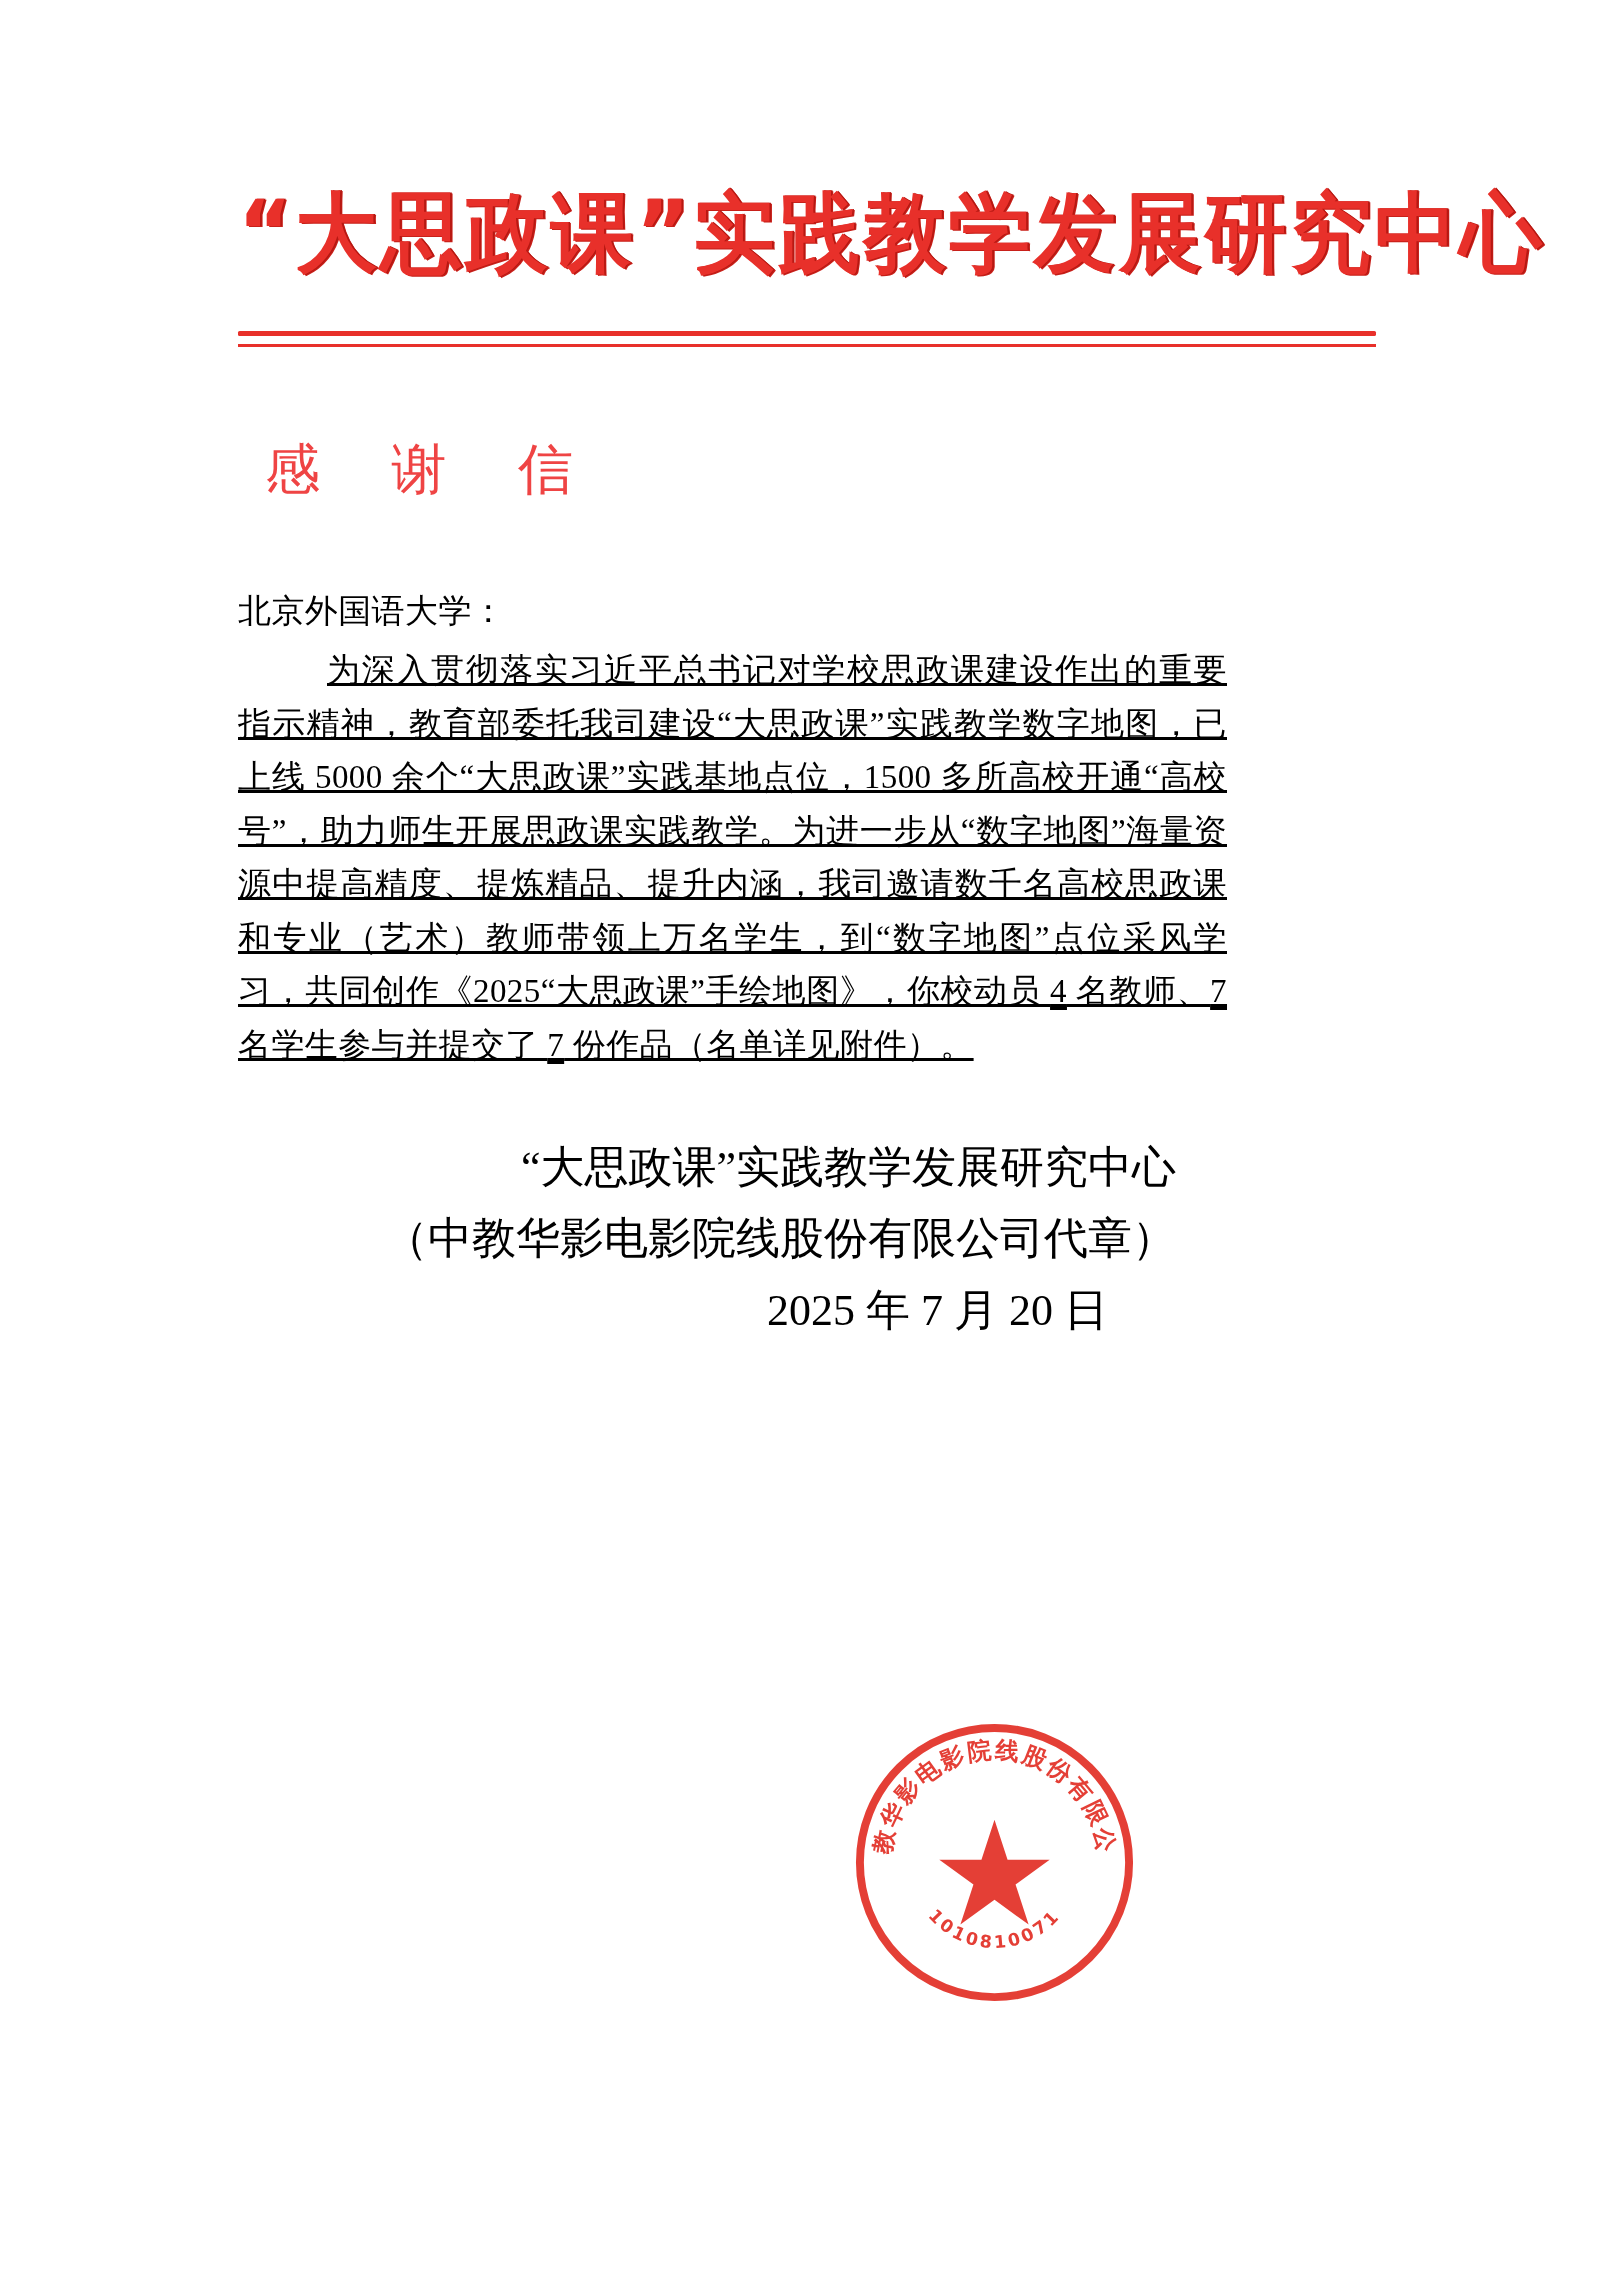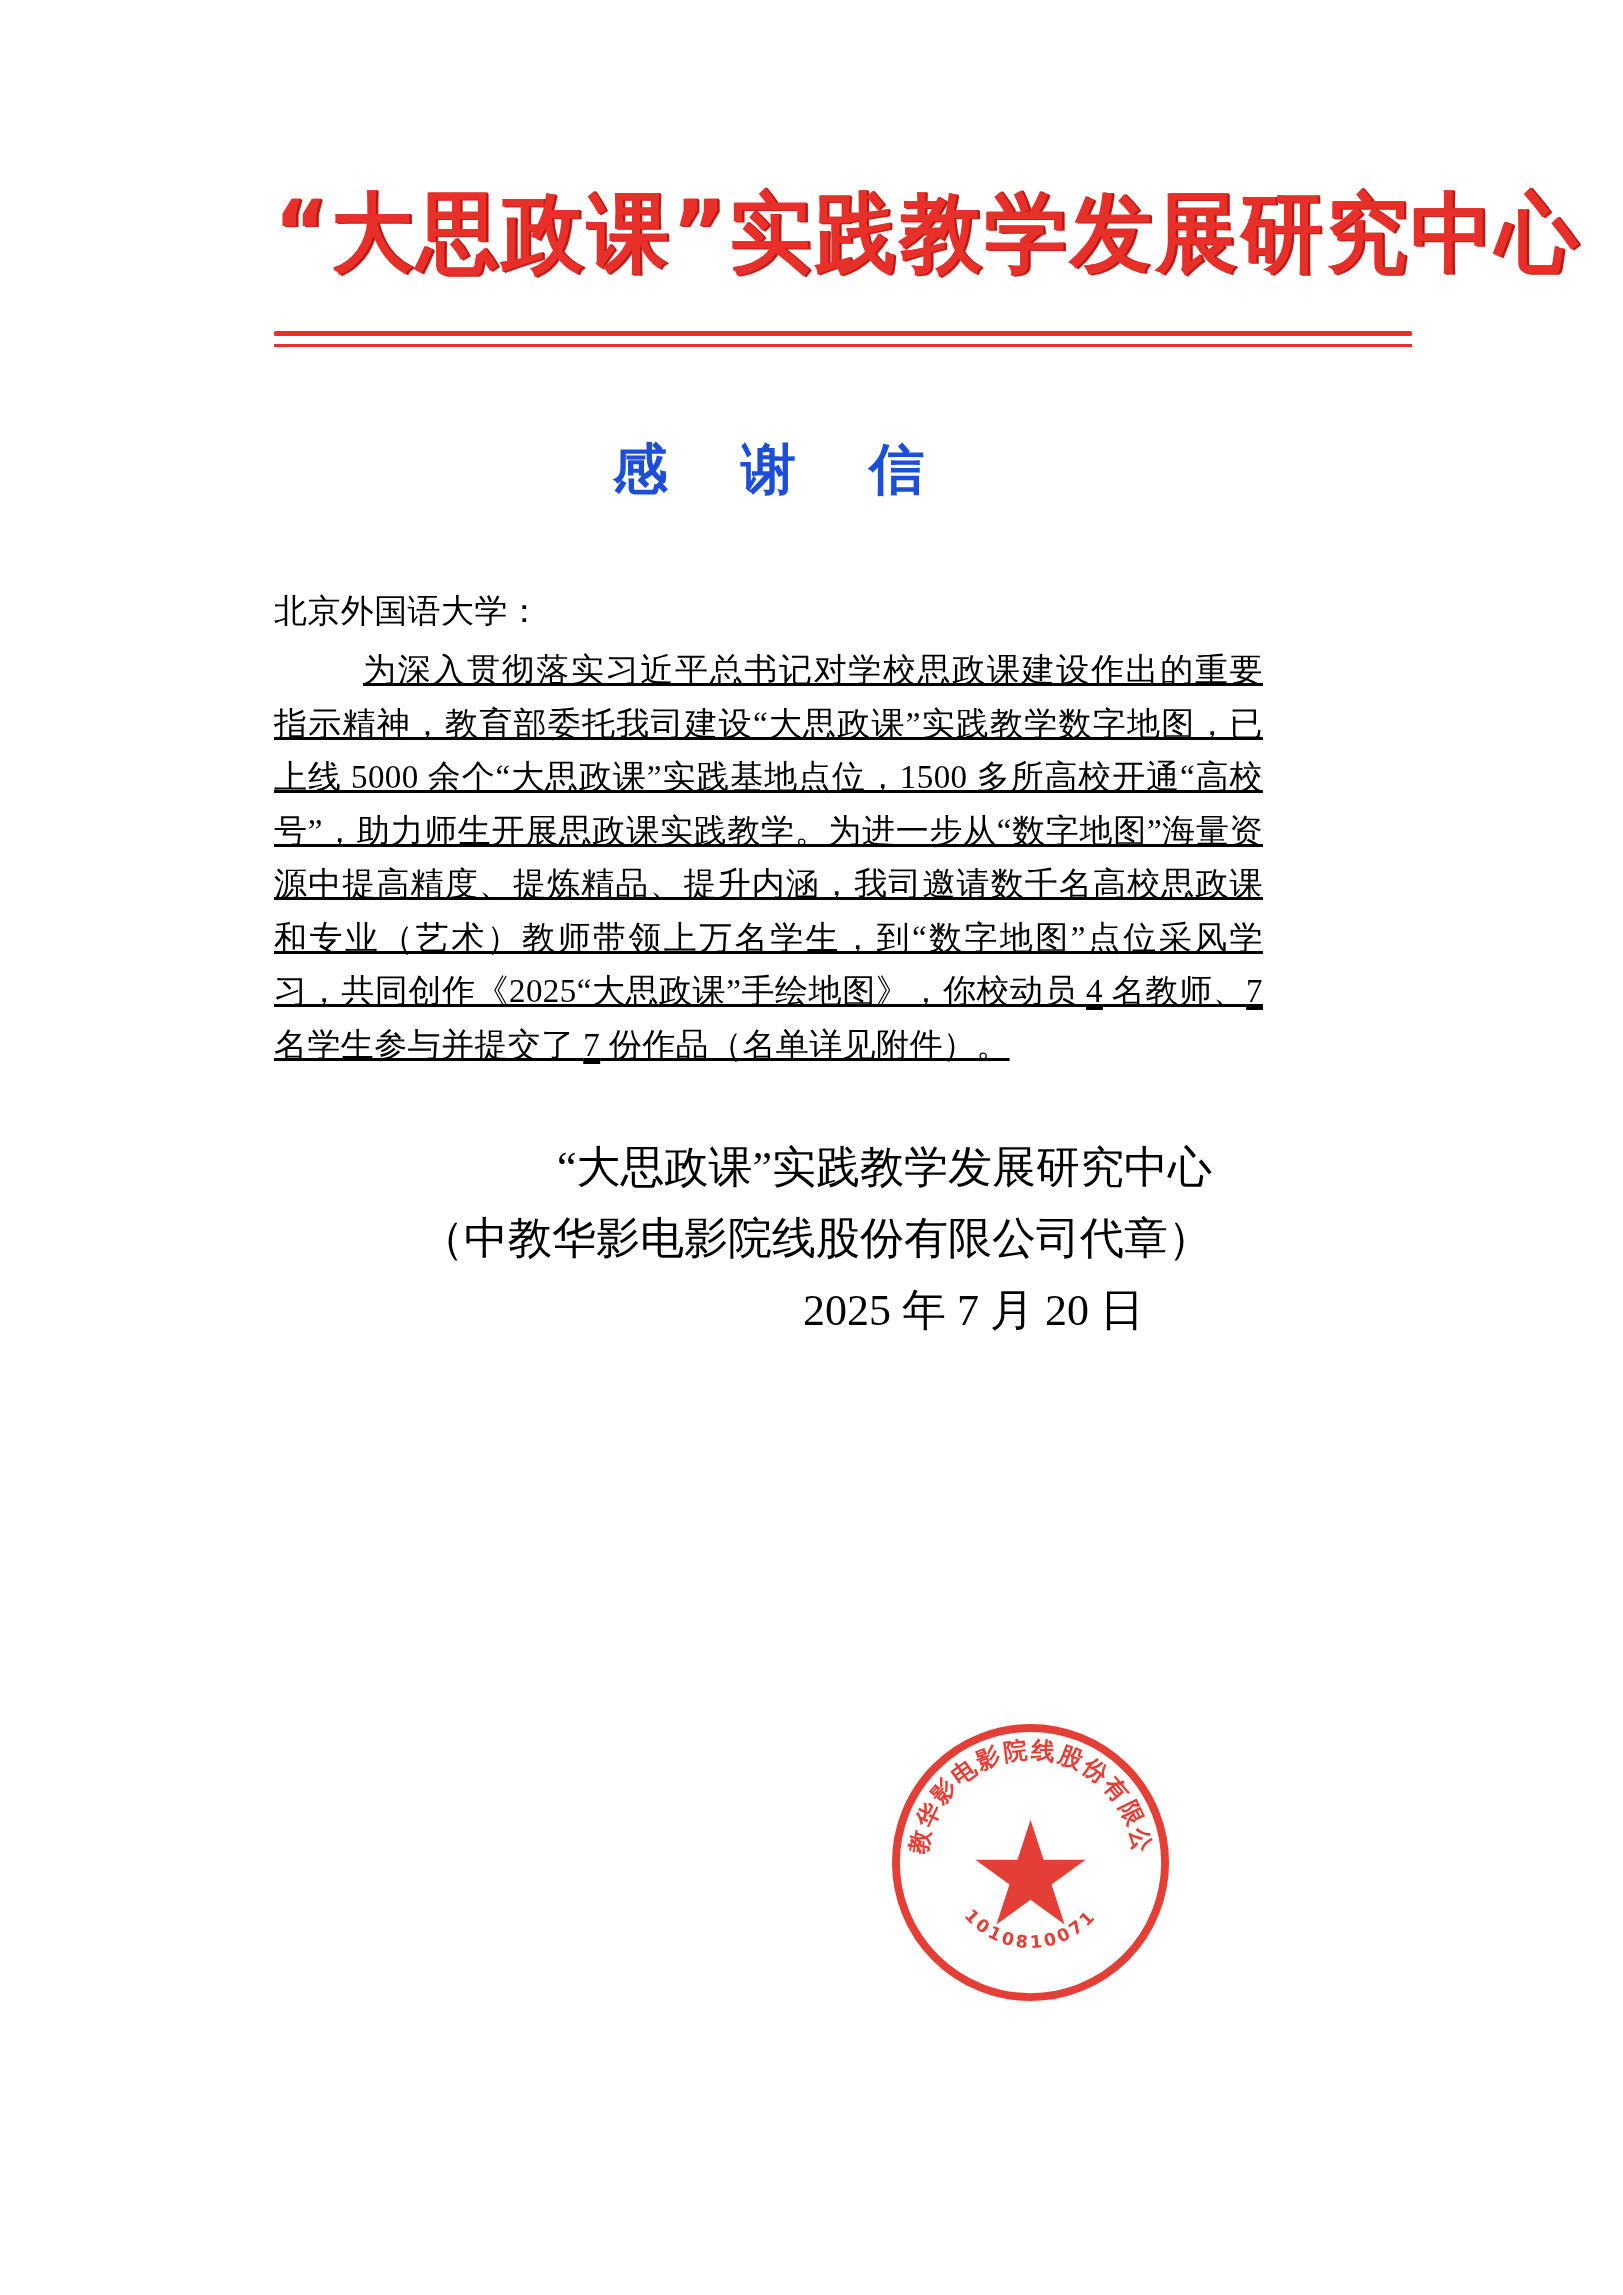--- a/index.html
+++ b/index.html
@@ -15,21 +15,20 @@
     position: relative;
     overflow: hidden;
   }
 
   .page {
     position: relative;
     width: 1465px;
     height: 2295px;
     box-sizing: border-box;
     padding: 0 238px;
-    margin-left: 36px;
   }
 
   
   .letterhead {
     padding-top: 187px;
     text-align: center;
   }
   .letterhead-title {
     font-family: "DejaVu Sans", "Liberation Sans", sans-serif;
     font-weight: bold;
@@ -57,28 +56,28 @@
   .rule-gap {
     height: 8px;
   }
   .rule-thin {
     height: 2.4px;
     background: #e8302a;
   }
 
   
   .doc-title {
-    text-align: center;
+    text-align: left;
     margin-top: 86px;
     font-family: "DejaVu Sans", "Liberation Sans", sans-serif;
-    font-weight: bold;
+    font-weight: normal;
     font-size: 55px;
     letter-spacing: 27px;
     text-indent: 27px;
-    color: #1d4ed8;
+    color: #ef4444;
   }
 
   
   .body-block {
     margin-top: 78px;
     font-size: 33px;
     line-height: 1.62;
     letter-spacing: 0.4px;
     text-align: justify;
     text-justify: inter-ideograph;

